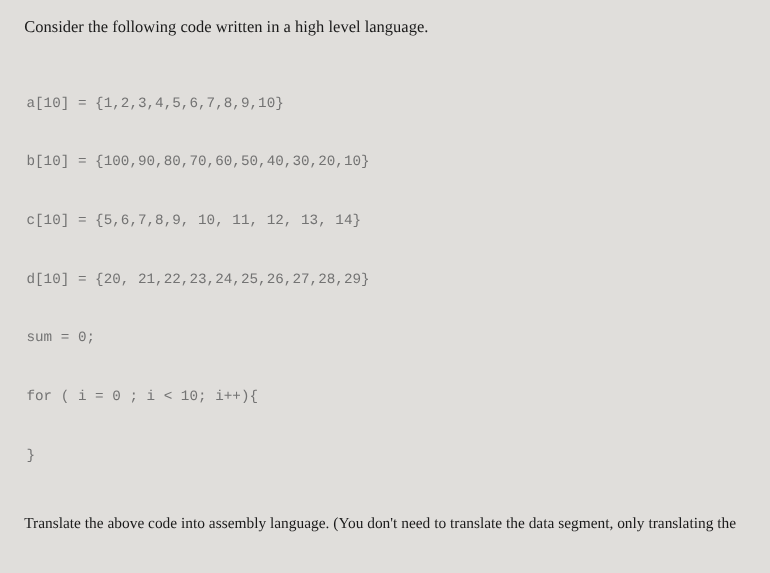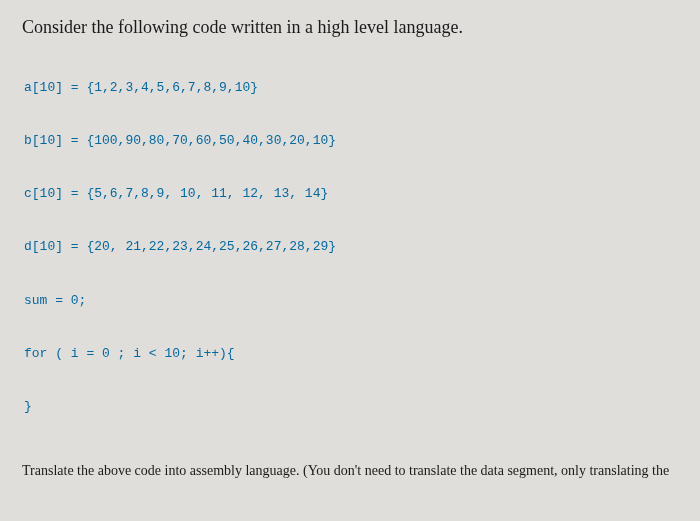--- a/index.html
+++ b/index.html
@@ -4,28 +4,28 @@
 <style>
   * { margin: 0; padding: 0; box-sizing: border-box; }
   html, body { width: 700px; height: 521px; overflow: hidden; }
   body {
     font-family: Georgia, 'Times New Roman', serif;
     background: #e0dedb;
     color: #1a1a1a;
     padding: 14px 18px 14px 22px;
   }
   .intro {
-    font-size: 18px;
+    font-size: 15px;
     line-height: 1.5;
-    margin-bottom: 7px;
+    margin-bottom: 18px;
   }
   .code-block {
     font-family: 'Courier New', Courier, monospace;
     font-size: 13px;
-    color: #0369a1;
+    color: #737373;
     line-height: 2.05;
     margin-bottom: 12px;
     white-space: pre;
     padding-left: 2px;
   }
   .code-block .indent { padding-left: 52px; }
   .para {
     font-size: 14px;
     line-height: 1.5;
     margin-bottom: 12px;

